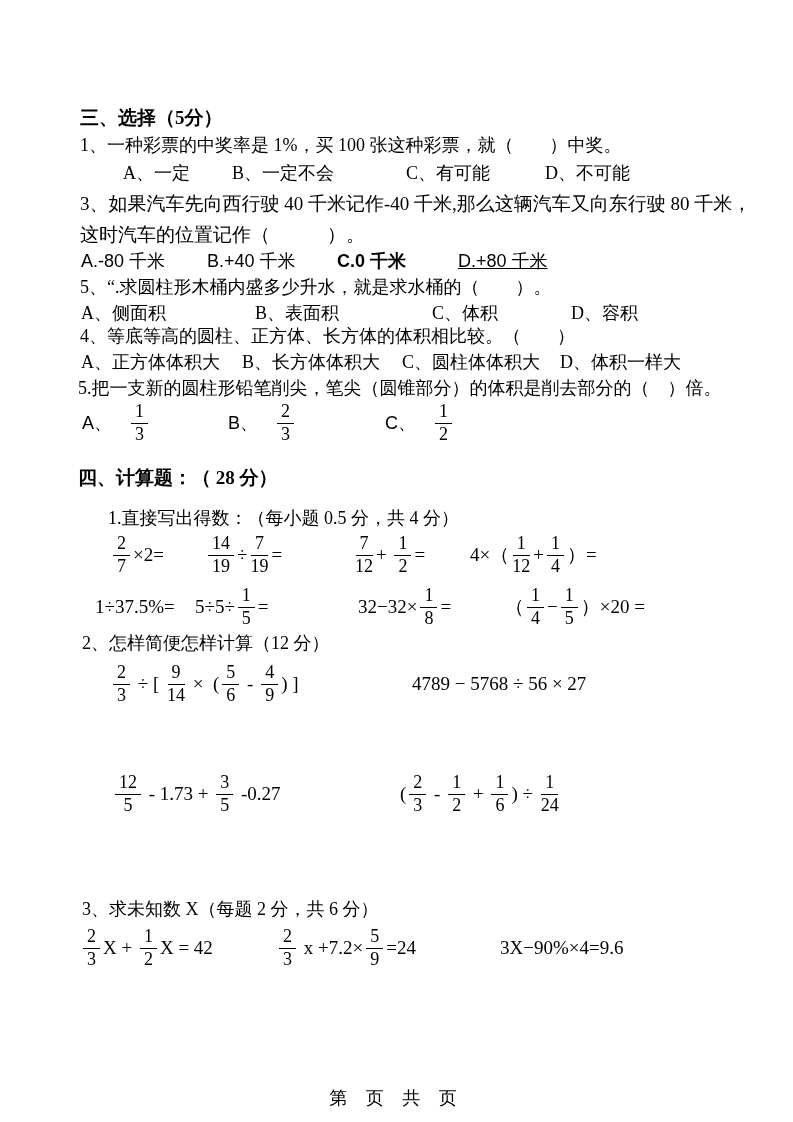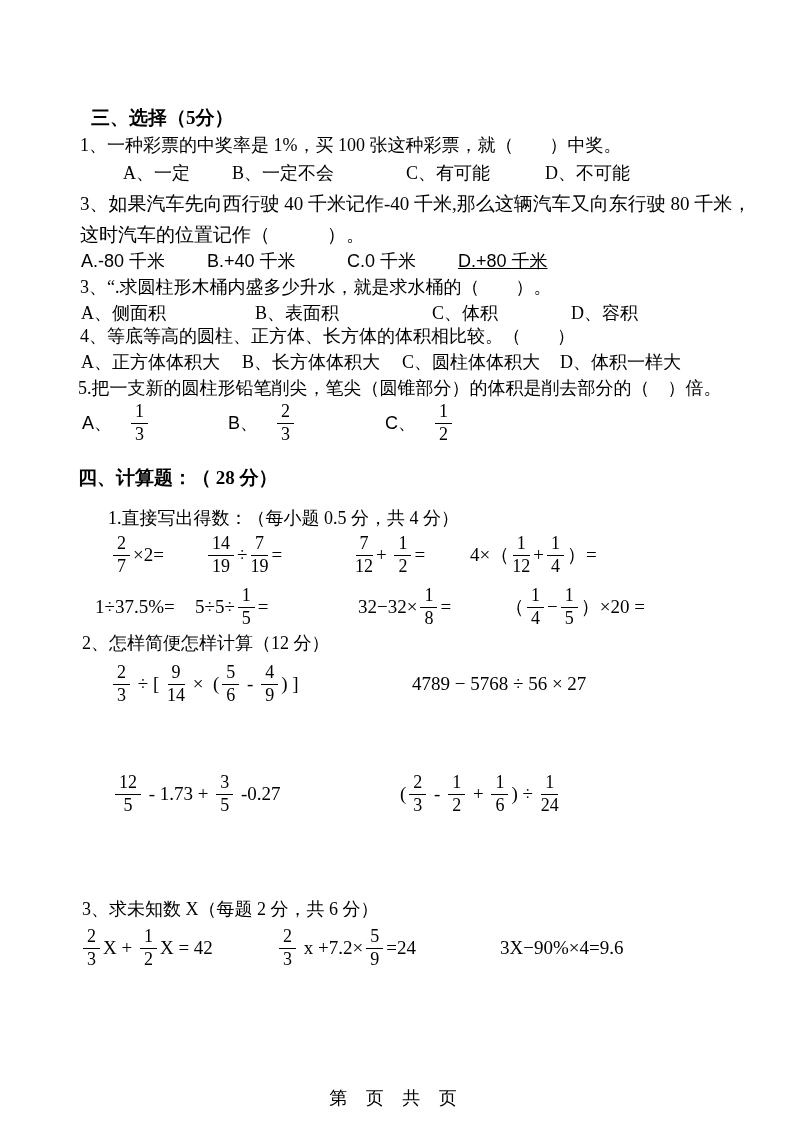--- a/index.html
+++ b/index.html
@@ -31,40 +31,40 @@
   .q5opt { position:absolute; top:0; height:100%; display:inline-flex; align-items:center; }
   .q5opt .lbl { font-family:"Liberation Sans", sans-serif; font-size:18px; margin-right:16px; }
   .footer { position:absolute; left:0; width:793px; text-align:center;
             font-size:18px; letter-spacing:7px; }
 </style>
 </head>
 <body>
 
 <div class="page">
 
-  <div class="abs t19 bold" style="left:91px; top:106px;">三、选择（5分）</div>
+  <div class="abs t19 bold" style="left:80px; top:106px;">三、选择（5分）</div>
 
   <div class="abs t18" style="left:80px; top:134px;">1、一种彩票的中奖率是 1%，买 100 张这种彩票，就（　　）中奖。</div>
   <div class="optrow" style="top:161px;">
     <span class="opt" style="left:123px;">A、一定</span>
     <span class="opt" style="left:232px;">B、一定不会</span>
     <span class="opt" style="left:388px;margin-left:18px;">C、有可能</span>
     <span class="opt" style="left:545px;">D、不可能</span>
   </div>
 
   <div class="abs t19" style="left:80px; top:192px;">3、如果汽车先向西行驶 40 千米记作-40 千米,那么这辆汽车又向东行驶 80 千米，</div>
   <div class="abs t19" style="left:80px; top:223px;">这时汽车的位置记作（　　　）。</div>
   <div class="optrow sans" style="top:249px;">
     <span class="opt" style="left:81px;">A.-80 千米</span>
     <span class="opt" style="left:207px;">B.+40 千米</span>
-    <span class="opt" style="left:347px;">C.0 千米</span>
+    <span class="opt" style="left:337px;font-weight:bold;">C.0 千米</span>
     <span class="opt" style="left:458px;text-decoration:underline;">D.+80 千米</span>
   </div>
 
-  <div class="abs t18" style="left:80px; top:276px;">3、“.求圆柱形木桶内盛多少升水，就是求水桶的（　　）。</div>
+  <div class="abs t18" style="left:80px; top:276px;">5、“.求圆柱形木桶内盛多少升水，就是求水桶的（　　）。</div>
   <div class="optrow" style="top:301px;">
     <span class="opt" style="left:81px;">A、侧面积</span>
     <span class="opt" style="left:255px;">B、表面积</span>
     <span class="opt" style="left:432px;">C、体积</span>
     <span class="opt" style="left:571px;">D、容积</span>
   </div>
 
   <div class="abs t18" style="left:80px; top:325px;">4、等底等高的圆柱、正方体、长方体的体积相比较。（　　）</div>
   <div class="optrow" style="top:350px;">
     <span class="opt" style="left:81px;">A、正方体体积大</span>

